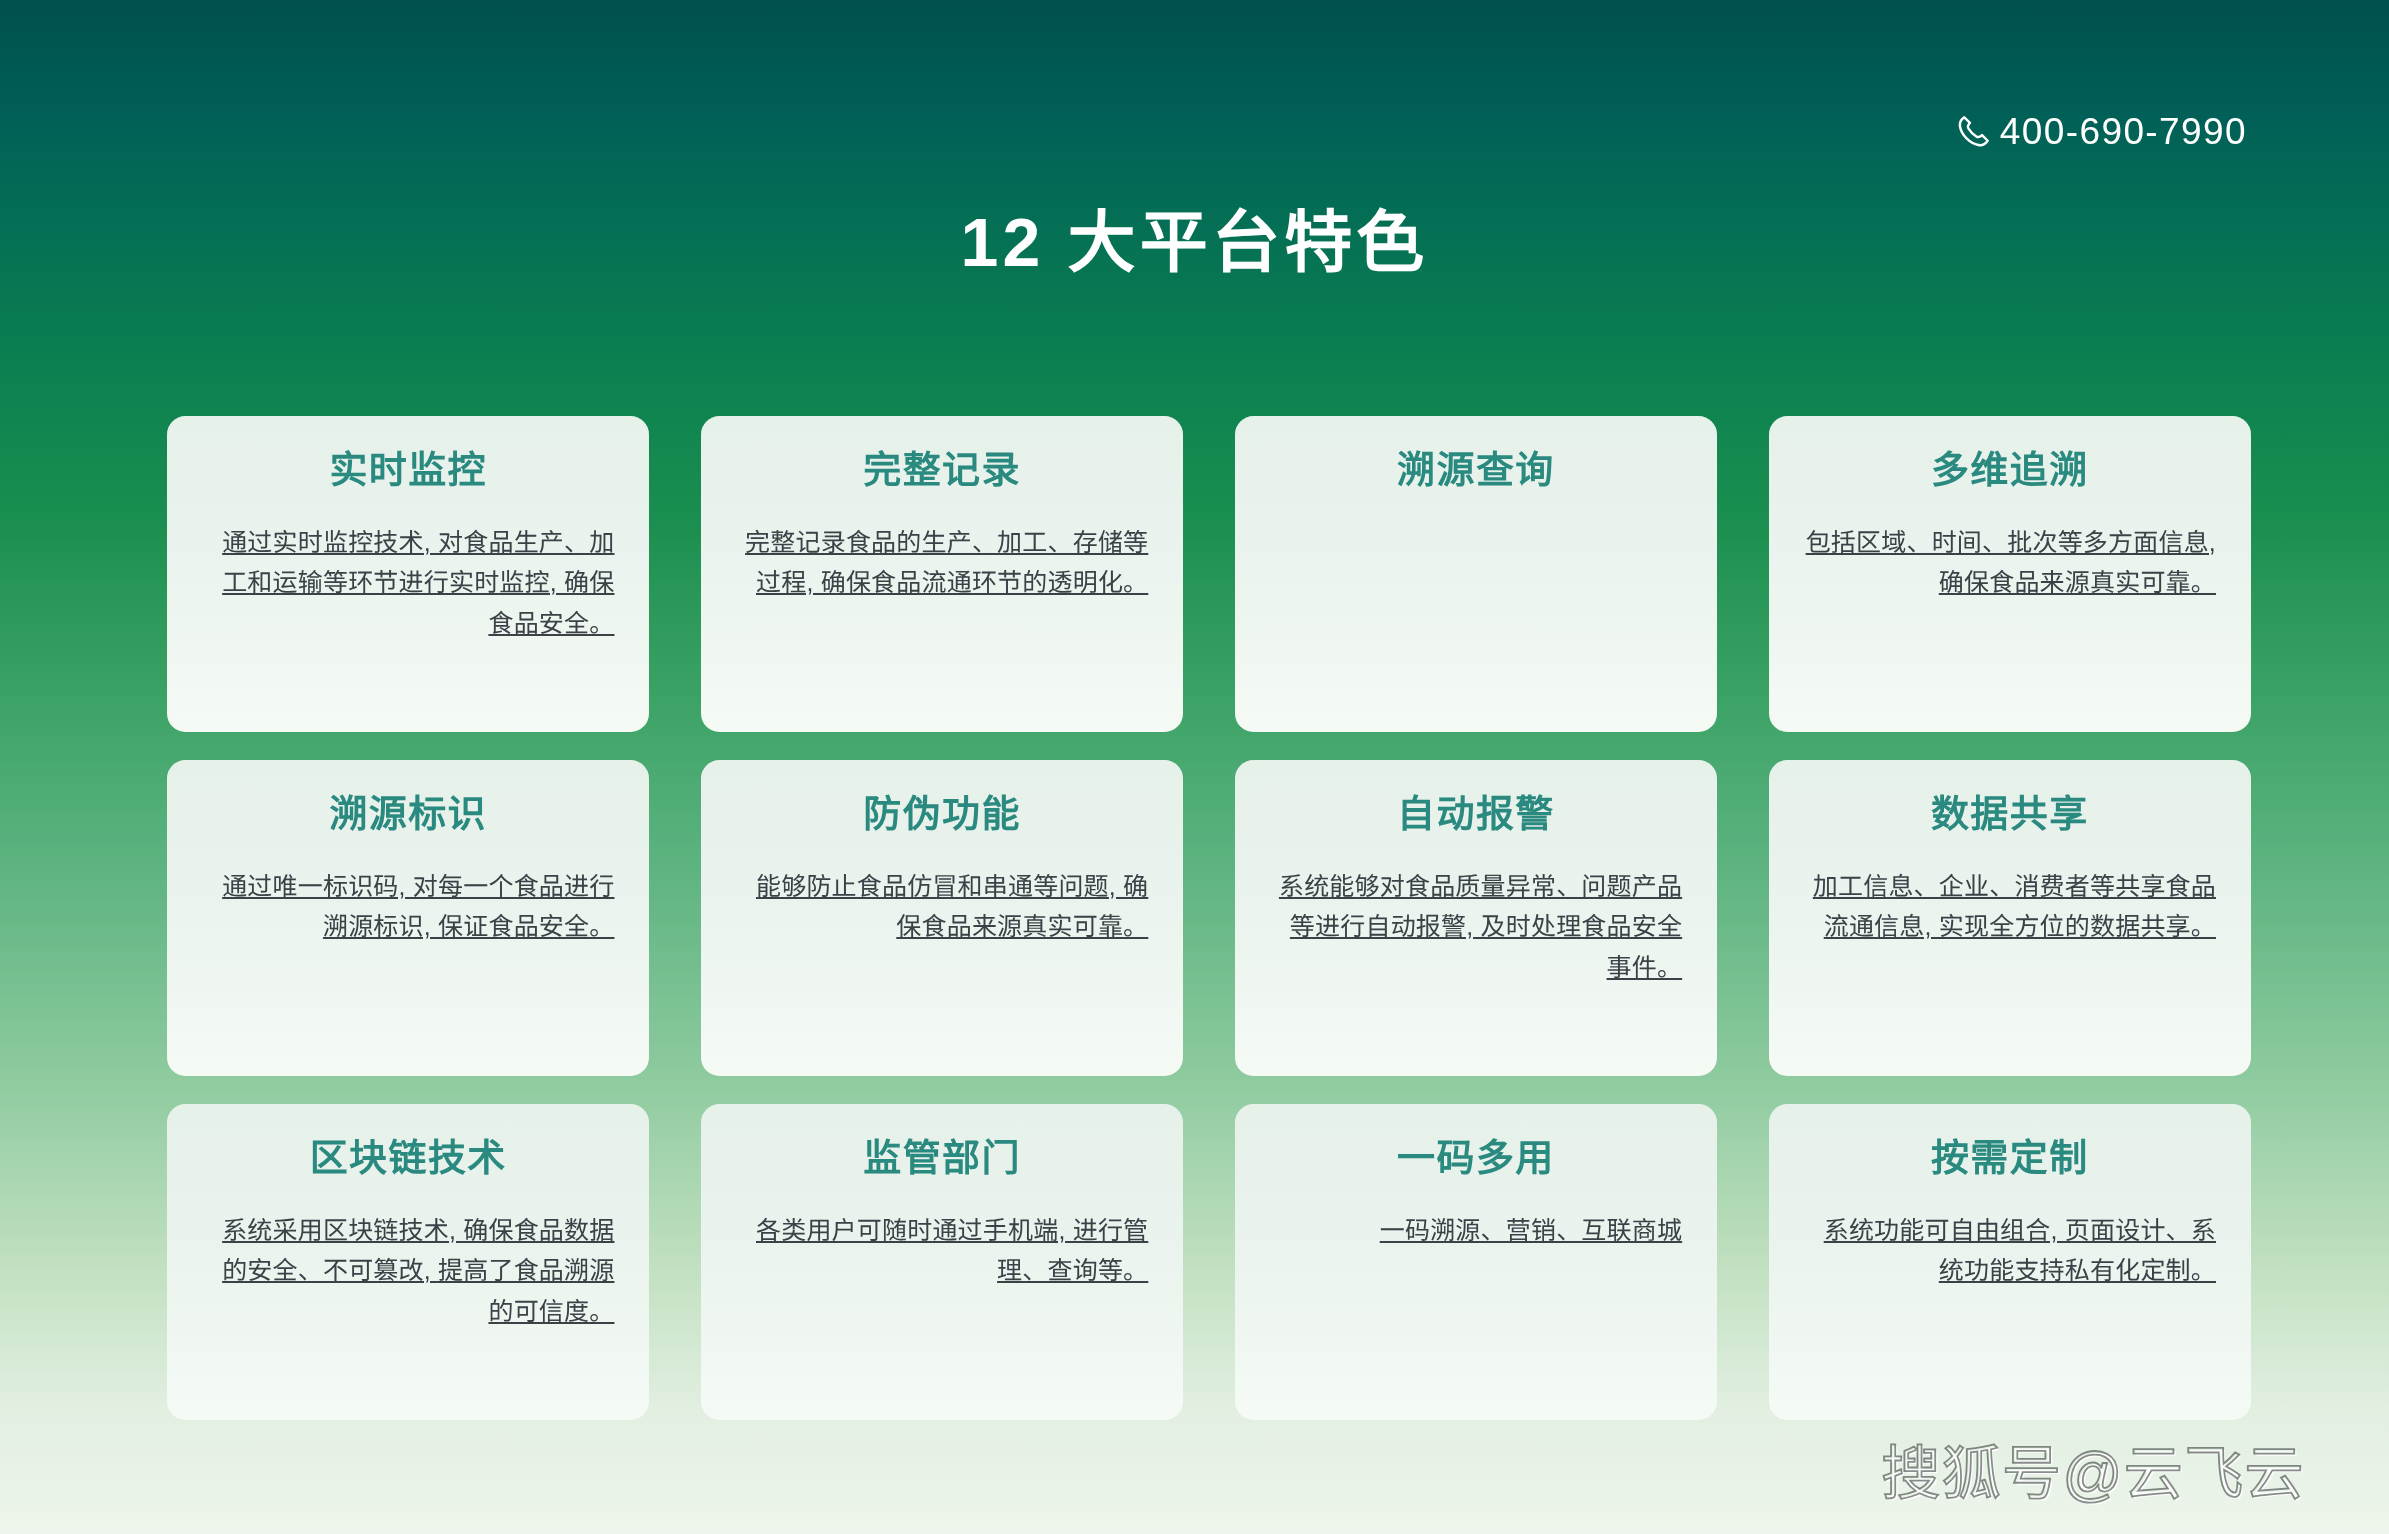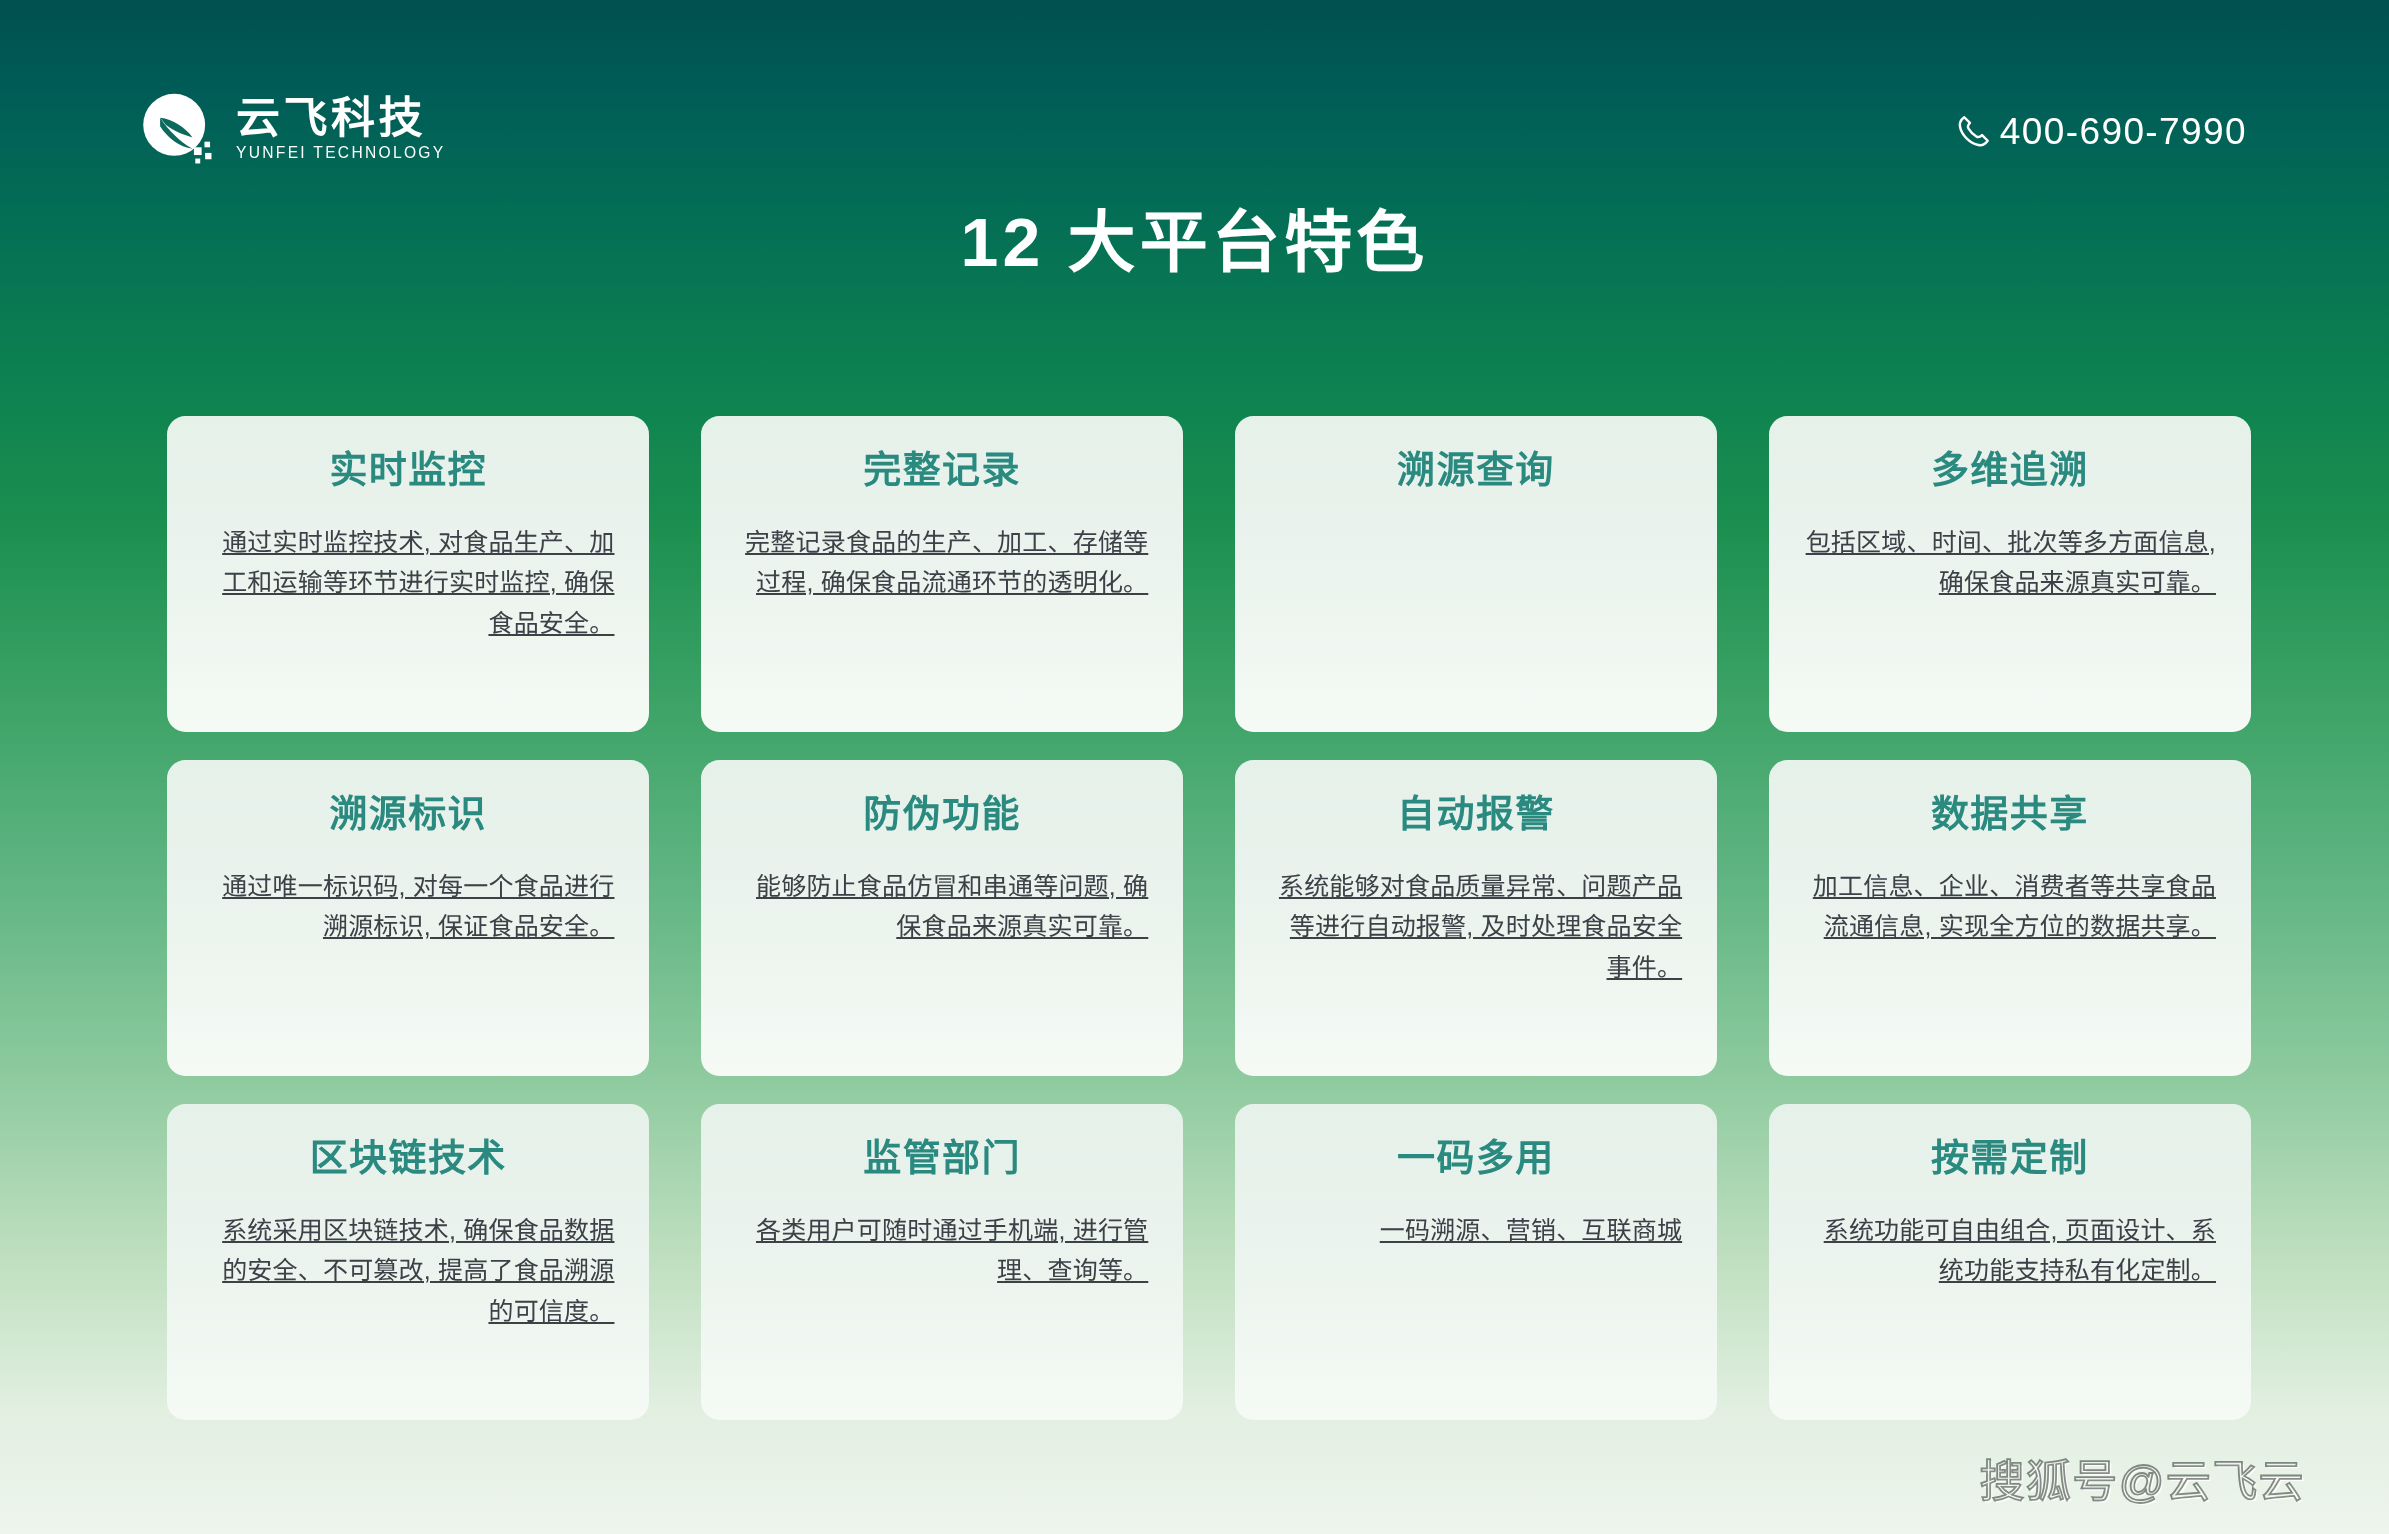--- a/index.html
+++ b/index.html
@@ -163,54 +163,37 @@
     text-align:right;
     width:100%;
     text-decoration:underline;
   }
 
   
   .watermark {
     position:absolute;
     right:84px;
     bottom:30px;
-    font-size:45px;
+    font-size:59px;
     font-weight:400;
     letter-spacing:1.4px;
     line-height:1;
     color:transparent;
     -webkit-text-stroke:1.8px rgba(40,48,44,0.55);
     text-shadow:2.1px 2.1px 0 rgba(255,255,255,0.85);
     white-space:nowrap;
   }
 </style>
 </head>
 <body>
 
 <div class="page">
 
   <div class="header">
 
-    <div class="brand">
-      <div class="brand-mark">
-        <svg viewBox="0 0 108 108" width="76" height="76" aria-hidden="true">
-          <circle cx="50" cy="48" r="44" fill="#ffffff"></circle>
-          <path d="M30 38 C48 40 66 52 76 66 C62 62 48 56 38 48 Z" fill="#0b6a5c"></path>
-          <path d="M30 38 C42 56 58 72 76 82 C58 80 40 66 30 50 Z" fill="#0b6a5c"></path>
-          <rect x="78" y="80" width="11" height="11" fill="#ffffff"></rect>
-          <rect x="93" y="72" width="8" height="8" fill="#ffffff"></rect>
-          <rect x="94" y="88" width="9" height="9" fill="#ffffff"></rect>
-          <rect x="80" y="96" width="7" height="7" fill="#ffffff"></rect>
-        </svg>
-      </div>
-      <div class="brand-text">
-        <span class="brand-cn">云飞科技</span>
-        <span class="brand-en">YUNFEI TECHNOLOGY</span>
-      </div>
-    </div>
 
     <div class="contact">
       <span class="phone-icon">
         <svg viewBox="0 0 52 52" width="37" height="37" aria-hidden="true">
           <path d="M13 6 C9 9 6 14 7 19 C9 31 21 43 33 45 C38 46 43 43 46 39 L38 31 C36 33 33 35 30 33 C25 30 22 27 19 22 C17 19 19 16 21 14 Z" fill="none" stroke="#ffffff" stroke-width="3.4" stroke-linejoin="round" stroke-linecap="round"></path>
         </svg>
       </span>
       <span class="phone-number">400-690-7990</span>
     </div>
   </div>

